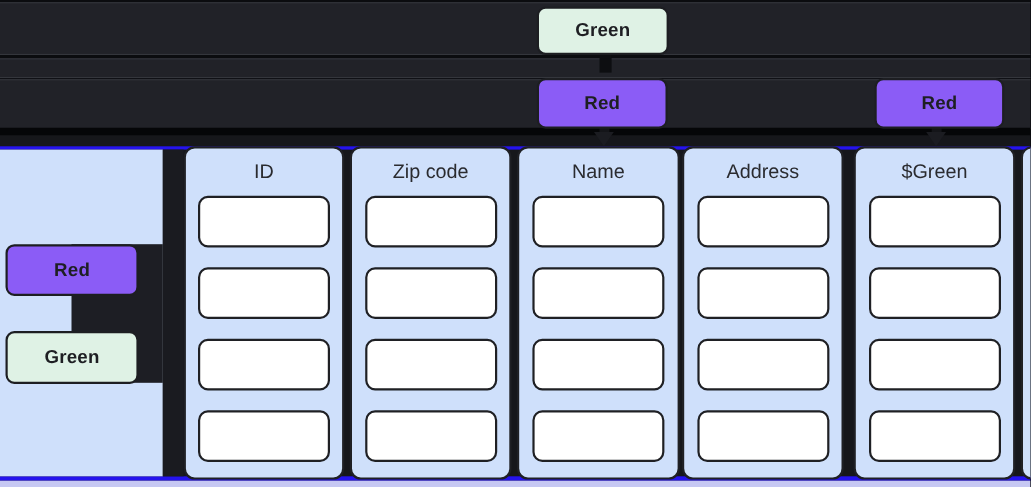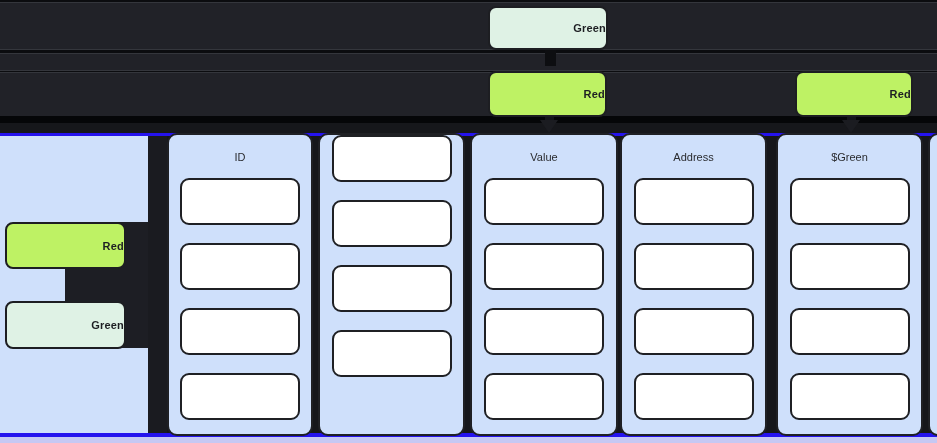--- a/index.html
+++ b/index.html
@@ -21,41 +21,41 @@
   .blue-line { position:absolute; left:0; right:0; background:#2513ee; }
   .blue-line.top    { top:133px; height:3px; }
   .blue-line.bottom { top:433px; height:4px; }
 
   
   .left-panel { position:absolute; left:-8px; top:136px; width:156px; height:297px; background:#cfe0fb; }
   .panel-gap  { position:absolute; left:148px; top:136px; width:19px; height:297px; background:#1a1b20; }
   .dark-slot  { position:absolute; left:65px;  top:222px; width:83px; height:126px; background:#1d1e24; }
 
   
-  .badge { position:absolute; display:flex; align-items:center; justify-content:flex-end;
+  .badge { position:absolute; display:flex; align-items:center; justify-content:center;
            border:2px solid #1d1e22; border-radius:8px; box-sizing:border-box;
-           font-size:11px; font-weight:bold; color:#1e1f23; letter-spacing:.2px; }
+           font-size:17px; font-weight:bold; color:#1e1f23; letter-spacing:.2px; }
   .badge.green { background:#dff2e5; }
-  .badge.red   { background:#bef264; }
+  .badge.red   { background:#8b5cf6; }
   #badge-green-top      { left:488px; top:6px;  width:120px; height:44px; }
   #badge-red-top-center { left:488px; top:71px; width:119px; height:46px; }
   #badge-red-top-right  { left:795px; top:71px; width:118px; height:46px; }
   #badge-red-side       { left:5px;   top:222px; width:121px; height:47px; }
   #badge-green-side     { left:5px;   top:301px; width:121px; height:48px; }
 
   
   .col { position:absolute; top:133px; height:303px; background:#cfe0fb;
          border:2px solid #1f2024; border-radius:10px; box-sizing:border-box; }
   #col-0 { left:167px; width:146px; }
   #col-1 { left:318px; width:147px; }
   #col-2 { left:470px; width:148px; }
   #col-3 { left:620px; width:147px; }
   #col-4 { left:776px; width:147px; }
   .col-header { height:43px; display:flex; align-items:center; justify-content:center;
-                font-size:11px; color:#2a2b2f; }
+                font-size:18px; color:#2a2b2f; }
   .cell { margin:0 auto 18px; width:120px; height:47px; background:#ffffff;
           border:2px solid #1f2024; border-radius:9px; box-sizing:border-box; }
   .col-sliver { position:absolute; left:928px; top:133px; width:20px; height:303px;
                 background:#cfe0fb; border:2px solid #1f2024; border-radius:10px 0 0 10px;
                 box-sizing:border-box; }
 
   
   .notch { position:absolute; left:545px; top:48px; width:11px; height:18px; background:#0d0e11; }
   .arrow-shaft { position:absolute; width:9px; height:10px; background:#141519; top:116px; }
   #shaft-name  { left:545px; }
@@ -93,27 +93,28 @@
   </div>
 
   <div class="col" id="col-0">
     <div class="col-header">ID</div>
     <div class="cell"></div>
     <div class="cell"></div>
     <div class="cell"></div>
     <div class="cell"></div>
   </div>
   <div class="col" id="col-1">
+    <div class="col-header">Zip code</div>
     <div class="cell"></div>
     <div class="cell"></div>
     <div class="cell"></div>
     <div class="cell"></div>
   </div>
   <div class="col" id="col-2">
-    <div class="col-header">Value</div>
+    <div class="col-header">Name</div>
     <div class="cell"></div>
     <div class="cell"></div>
     <div class="cell"></div>
     <div class="cell"></div>
   </div>
   <div class="col" id="col-3">
     <div class="col-header">Address</div>
     <div class="cell"></div>
     <div class="cell"></div>
     <div class="cell"></div>

